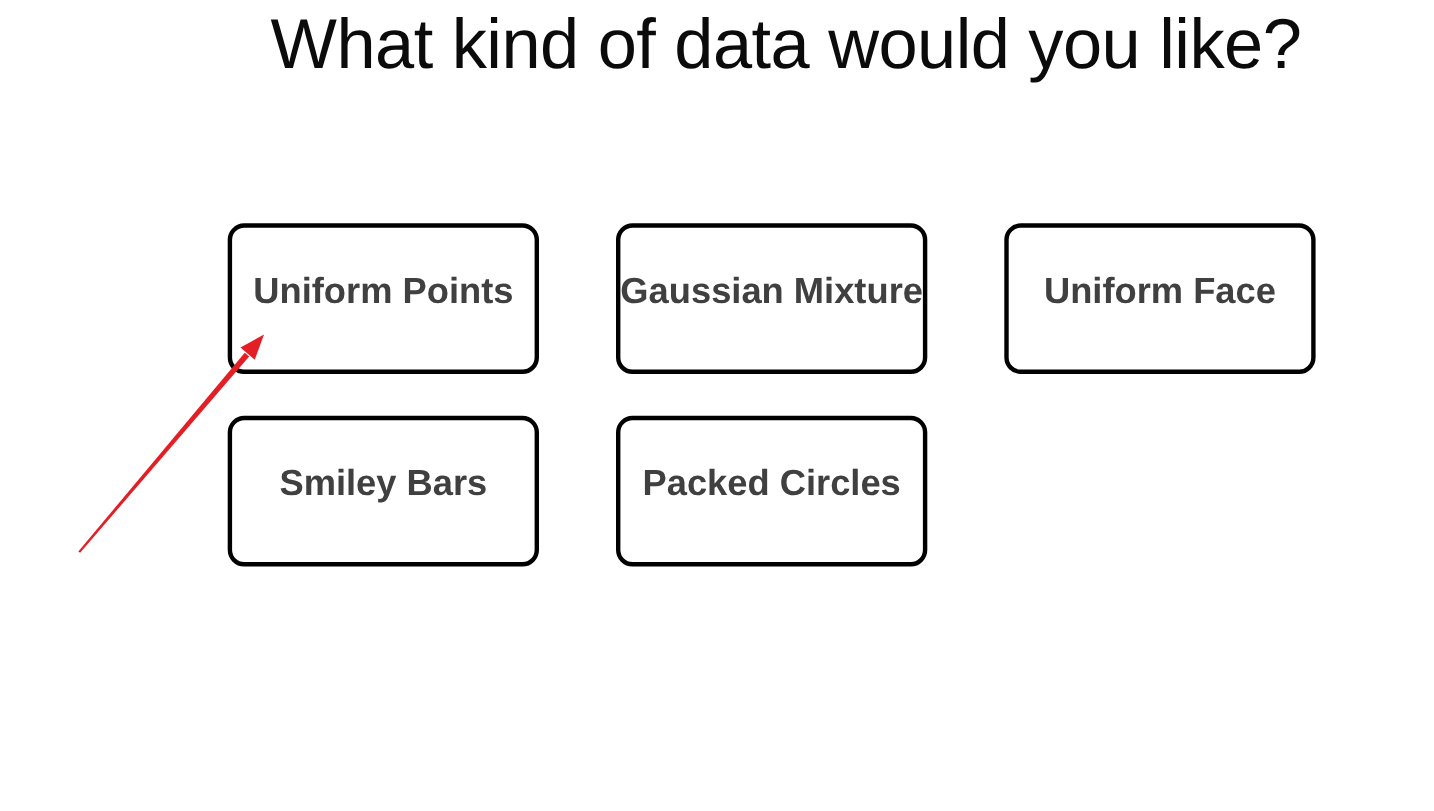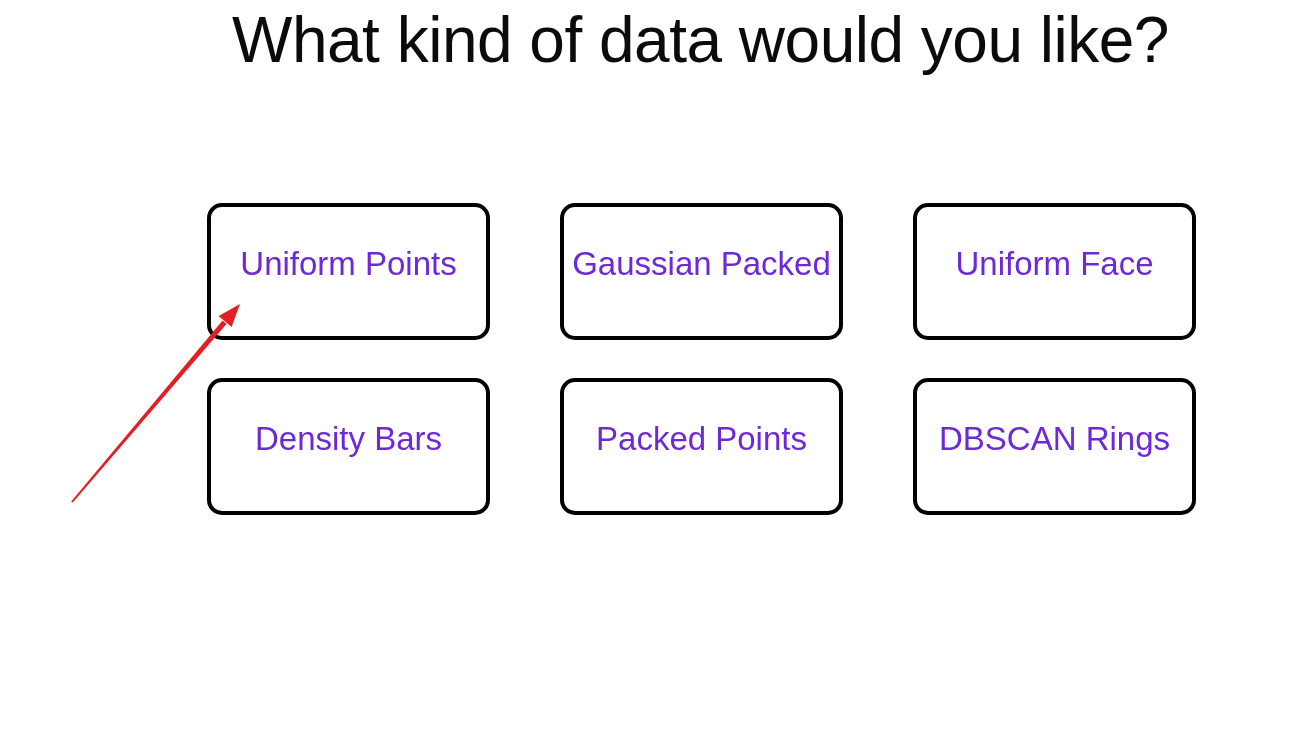--- a/index.html
+++ b/index.html
@@ -12,21 +12,21 @@
     font-family: "Liberation Sans", sans-serif;
   }
   .stage {
     position: relative;
     width: 1304px;
     height: 737px;
     background: #ffffff;
   }
   .title {
     position: absolute;
-    left: 232px;
+    left: 246px;
     top: 4px;
     margin: 0;
     font-size: 64px;
     line-height: 1.15;
     font-weight: 300;
     letter-spacing: -0.5px;
     color: #0b0b0b;
     white-space: nowrap;
   }
   .grid {
@@ -49,22 +49,22 @@
     border-radius: 15px;
     display: flex;
     align-items: center;
     justify-content: center;
     padding: 0 4px 16px 4px;
     cursor: pointer;
     font-family: "Liberation Sans", sans-serif;
   }
   .opt .lbl {
     font-size: 33px;
-    font-weight: 400;
-    color: #6d28d9;
+    font-weight: 700;
+    color: #404040;
     white-space: nowrap;
   }
   .arrow-overlay {
     position: absolute;
     left: 0;
     top: 0;
     width: 1304px;
     height: 737px;
     pointer-events: none;
     z-index: 5;
@@ -77,39 +77,36 @@
 
   <h1 class="title">What kind of data would you like?</h1>
 
   <div class="grid">
 
     <button class="opt">
       <span class="lbl">Uniform Points</span>
     </button>
 
     <button class="opt">
-      <span class="lbl">Gaussian Packed</span>
+      <span class="lbl">Gaussian Mixture</span>
     </button>
 
     <button class="opt">
       <span class="lbl">Uniform Face</span>
     </button>
 
     <button class="opt">
-      <span class="lbl">Density Bars</span>
+      <span class="lbl">Smiley Bars</span>
     </button>
 
     <button class="opt">
-      <span class="lbl">Packed Points</span>
+      <span class="lbl">Packed Circles</span>
     </button>
 
 
-    <button class="opt">
-      <span class="lbl">DBSCAN Rings</span>
-    </button>
 
 
   </div>
 
   <svg class="arrow-overlay" viewBox="0 0 1304 737" xmlns="http://www.w3.org/2000/svg" aria-hidden="true">
     <polygon points="72.8,502.6 226.5,324.0 222.5,320.6 71.2,501.4" fill="#e31e24"></polygon>
     <polygon points="240,304 231.6,327.0 218.6,316.0" fill="#e31e24"></polygon>
   </svg>
 
 </div>

